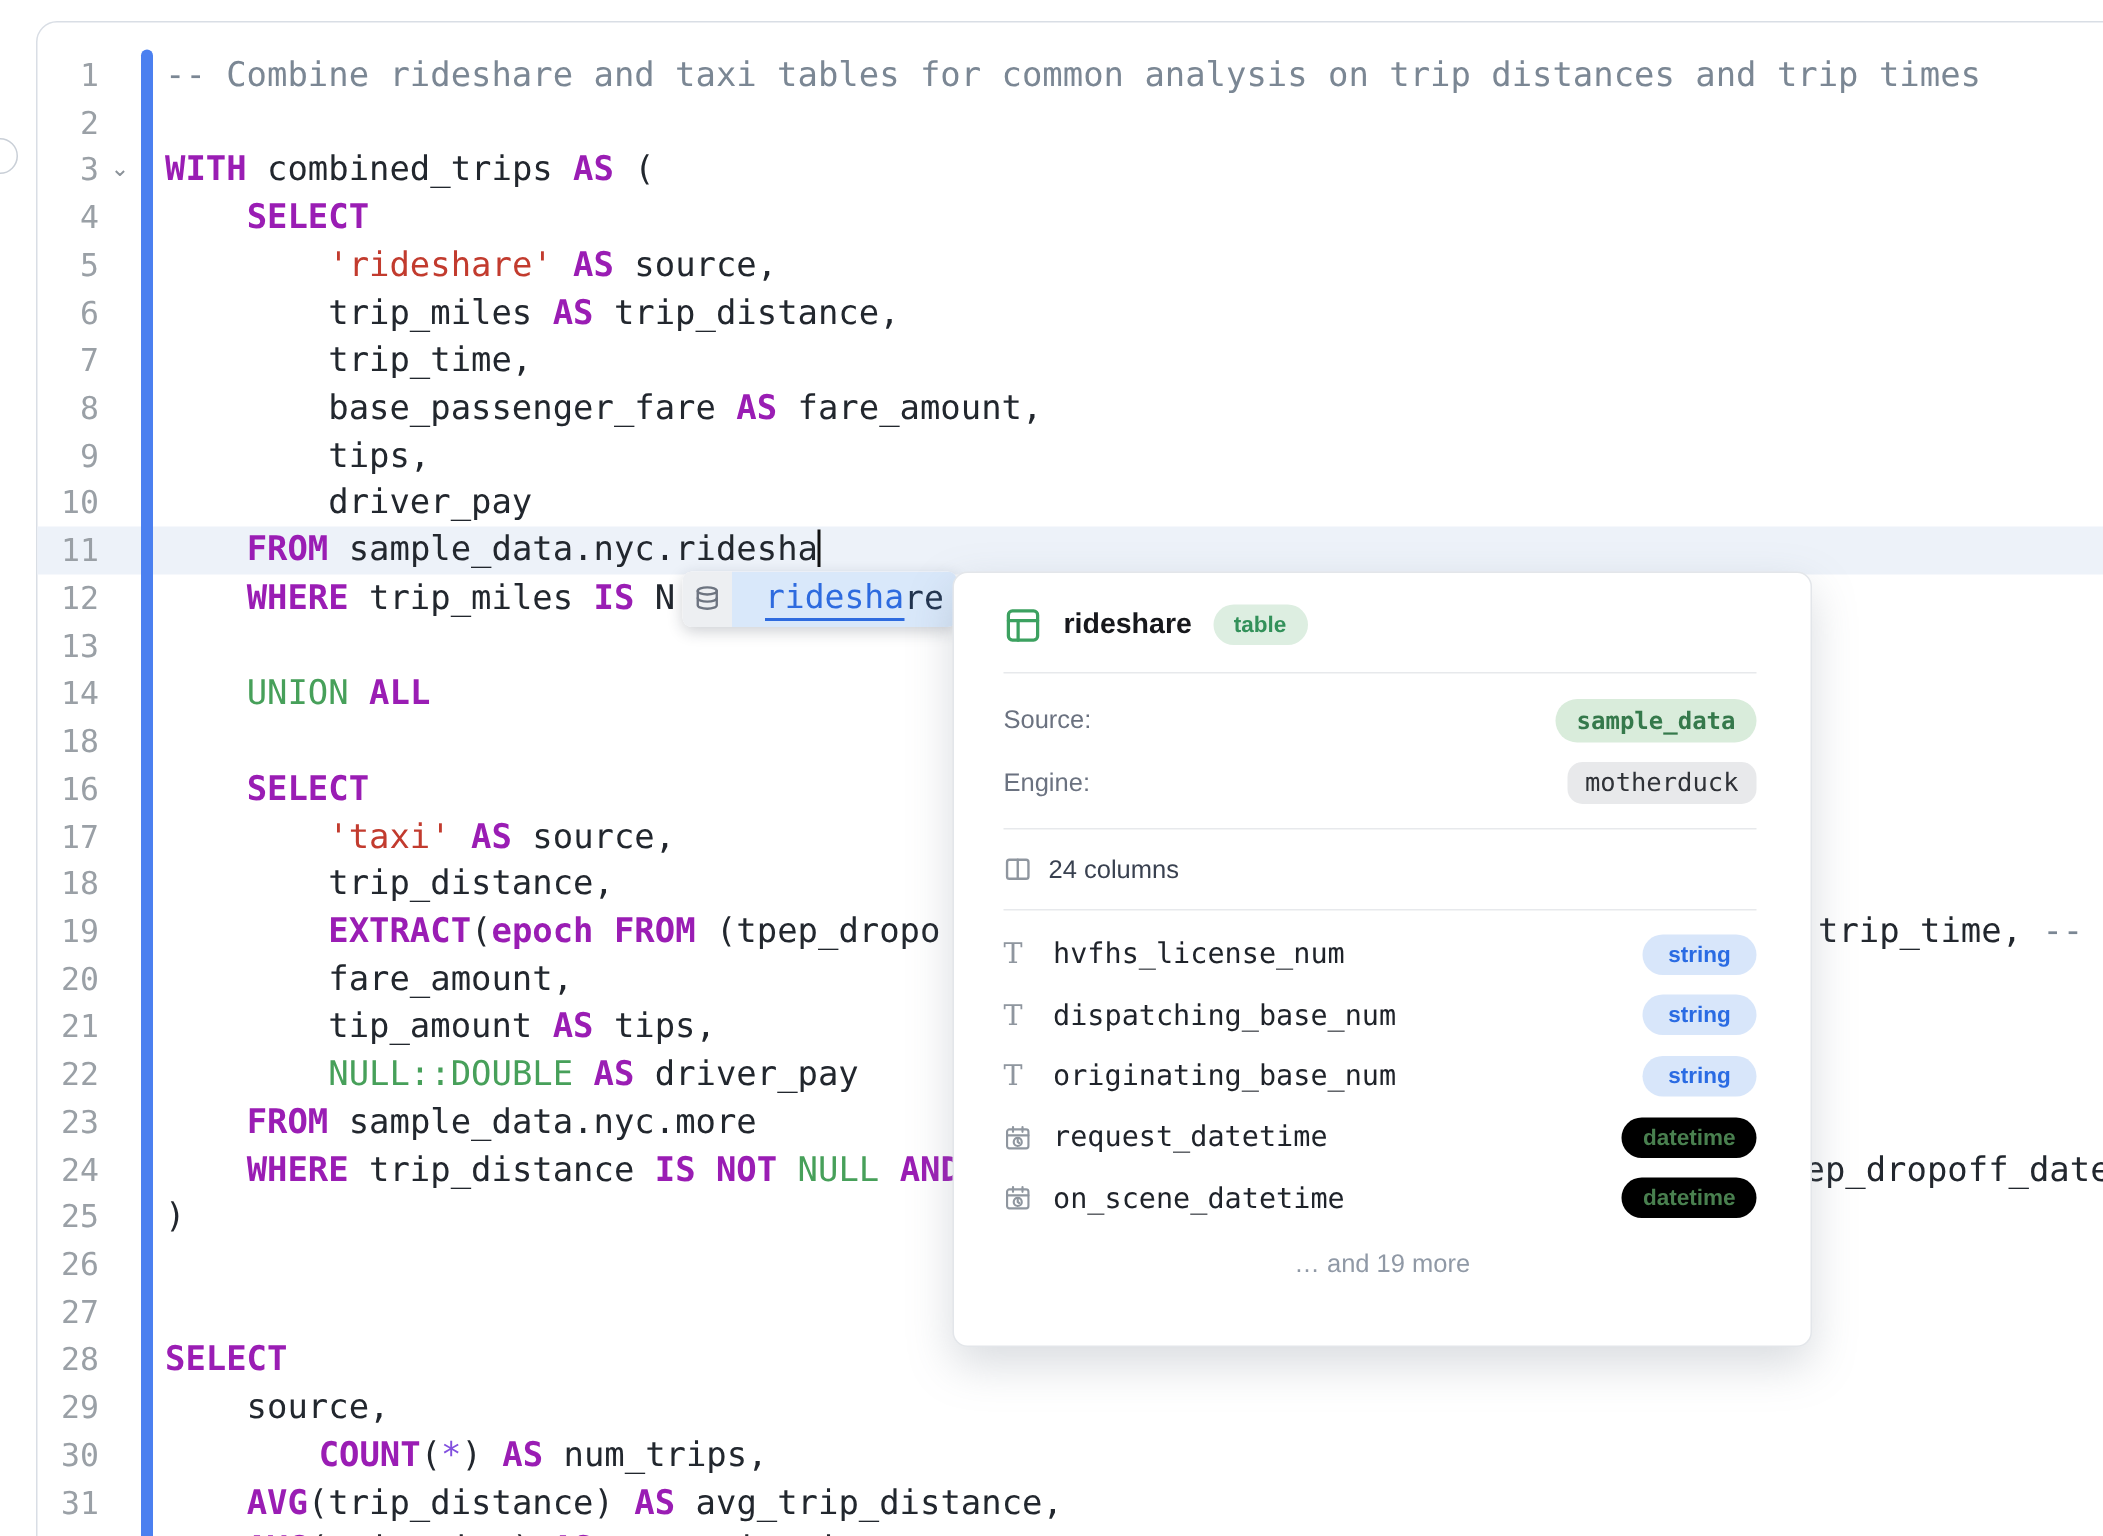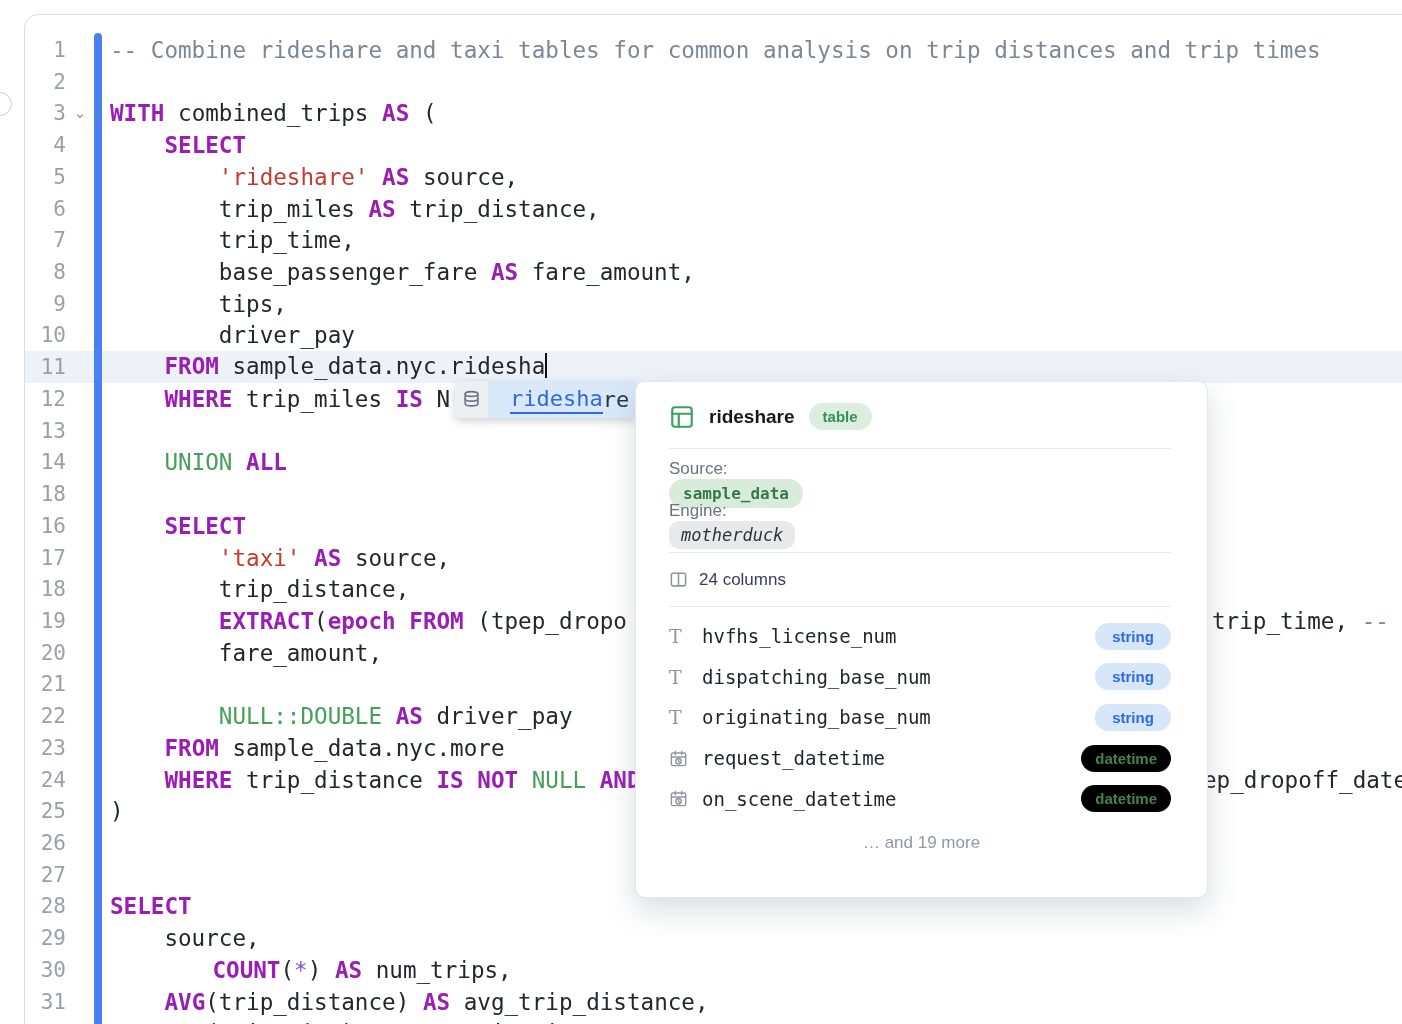--- a/index.html
+++ b/index.html
@@ -53,27 +53,27 @@
   .info-panel{position:absolute;left:635px;top:381px;width:573px;height:517px;
     background:#fff;border:1px solid #e3e6ea;border-radius:10px;z-index:11;
     box-shadow:0 12px 30px rgba(120,130,145,.28);box-sizing:border-box;}
   .ip-header{display:flex;align-items:center;gap:14px;padding:21px 36px 18px 33px;}
   .ip-header svg{width:26px;height:26px;color:#3ca160;flex:0 0 26px;}
   .ip-title{font-size:19px;font-weight:bold;color:#17181c;}
   .pill{border-radius:999px;font-weight:bold;font-size:15px;padding:5px 14px;}
   .pill-table{background:#ddeee1;color:#33915a;}
   .ip-div{border-top:1px solid #e7e9ec;margin:0 36px 0 33px;}
   .ip-kv{padding:10px 36px 9px 33px;}
-  .kv-row{height:42px;display:flex;align-items:flex-start;justify-content:space-between;flex-direction:column;}
+  .kv-row{height:42px;display:flex;align-items:center;justify-content:space-between;}
   .kv-label{color:#6b7280;font-size:17px;}
   .badge-mono{font-family:"DejaVu Sans Mono",monospace;}
   .badge-green{background:#d9ecdb;color:#35794b;font-weight:bold;font-size:16px;
     padding:5px 14px;border-radius:999px;}
   .badge-gray{background:#e8e9eb;color:#2f3237;font-size:17px;
-    padding:4px 12px;border-radius:10px;font-style:italic;}
+    padding:4px 12px;border-radius:10px;}
   .ip-colsum{height:53px;display:flex;align-items:center;gap:11px;padding:0 36px 0 33px;
     color:#394150;font-size:17px;}
   .ip-colsum svg{width:19px;height:19px;color:#8f969f;}
   .col-list{padding:9px 36px 0 33px;}
   .col-row{height:40.6px;display:flex;align-items:center;}
   .col-ico{flex:0 0 22px;color:#8f969f;display:flex;align-items:center;}
   .col-ico svg{width:19px;height:19px;}
   .t-glyph{font-family:"DejaVu Serif",serif;font-size:19px;color:#8f969f;}
   .col-name{margin-left:11px;font-family:"DejaVu Sans Mono",monospace;font-size:19px;
     color:#1f232a;}
@@ -187,20 +187,21 @@
         <span class="frag" style="left: 1187px;"><span class="tok-pl">trip_time, </span><span class="tok-comment">--</span></span>
       </div>
       <div class="row" style="top: 636.83px;">
         <span class="ln">20</span>
         <span class="fold"></span>
         <span class="code"><span class="tok-pl">        fare_amount,</span></span>
       </div>
       <div class="row" style="top: 668.55px;">
         <span class="ln">21</span>
         <span class="fold"></span>
+        <span class="code"><span class="tok-pl">        tip_amount </span><span class="tok-kw">AS</span><span class="tok-pl"> tips,</span></span>
       </div>
       <div class="row" style="top: 700.27px;">
         <span class="ln">22</span>
         <span class="fold"></span>
         <span class="code"><span class="tok-pl">        </span><span class="tok-grn">NULL::DOUBLE</span><span class="tok-pl"> </span><span class="tok-kw">AS</span><span class="tok-pl"> driver_pay</span></span>
       </div>
       <div class="row" style="top: 731.99px;">
         <span class="ln">23</span>
         <span class="fold"></span>
         <span class="code"><span class="tok-pl">    </span><span class="tok-kw">FROM</span><span class="tok-pl"> sample_data.nyc.more</span></span>

